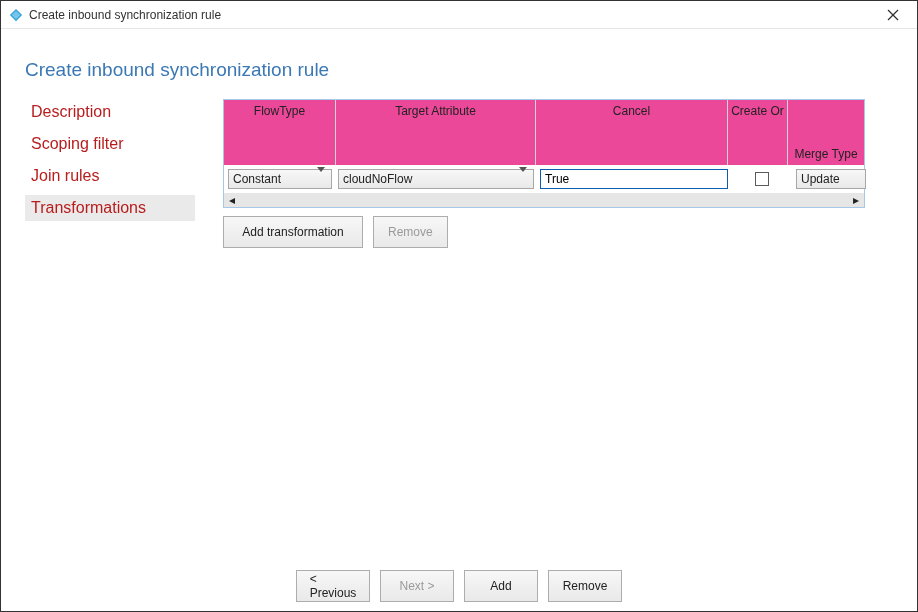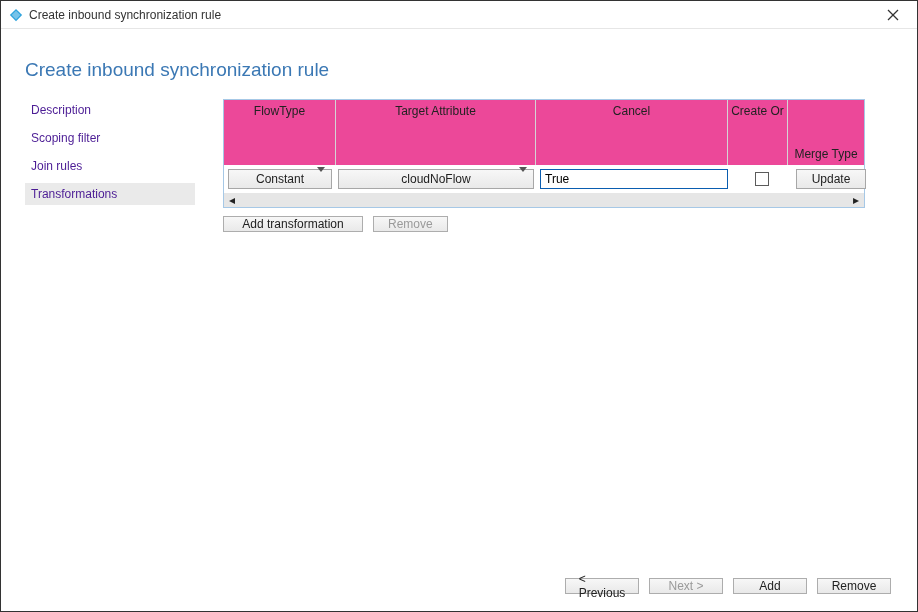--- a/index.html
+++ b/index.html
@@ -25,60 +25,60 @@
       cursor: default;
     }
     
     .content {
       position: absolute; top: 28px; left: 0; right: 0; bottom: 50px;
       padding: 24px 30px 0 24px;
     }
     .page-heading { font-size: 19px; color: #3b78b4; font-weight: 400; margin: 6px 0 18px 0; }
     .cols { display: flex; gap: 28px; }
     .sidebar { flex: 0 0 170px; }
-    .nav-item { padding: 4px 6px; font-size: 12px; color: #4c1d95; cursor: default; margin-bottom: 6px; }
+    .nav-item { padding: 4px 6px; font-size: 16px; color: #b91c1c; cursor: default; margin-bottom: 6px; }
     .nav-item.active { background: #eaeaea; }
     .main { flex: 1; min-width: 0; }
     .section-title { font-size: 14px; font-weight: 400; margin: 0 0 8px 0; }
     
     .grid-wrap { border: 1px solid #a6c8e6; width: 642px; }
     .grid-head { display: flex; background: #ec4899; }
     .grid-head .cell { border-right: 1px solid #d4d4d4; text-align: center; font-size: 12px; padding: 4px 0; }
     .grid-head .cell:last-child { border-right: none; }
     .c-flow  { flex: 0 0 112px; }
     .c-targ  { flex: 0 0 200px; }
     .c-src   { flex: 0 0 192px; }
     .c-apply { flex: 0 0 60px; }
     .c-merge { flex: 0 0 76px; margin-top: 43px; }
     .grid-row { display: flex; align-items: center; padding: 4px; gap: 6px; }
     
     .combo, .textbox {
       height: 20px; border: 1px solid #a7a7a7; background: #fff;
       font-family: inherit; font-size: 12px; padding: 0 4px;
-      display: flex; align-items: center; position: relative; justify-content: center;
+      display: flex; align-items: center; position: relative;
     }
     .combo { background: linear-gradient(#f7f7f7,#e9e9e9); cursor: default; }
     .combo .caret { position: absolute; right: 6px; top: 50%; transform: translateY(-50%); }
     .checkbox { width: 14px; height: 14px; border: 1px solid #5b5b5b; background: #fff; margin: 0 auto; }
     .scrub { height: 14px; background: #e6e6e6; display: flex; align-items: center; justify-content: space-between; padding: 0 3px; }
     .scrub .arrow { width: 10px; height: 10px; display: flex; align-items: center; justify-content: center; }
     
     .row-buttons { display: flex; gap: 10px; margin-top: 8px; }
     .btn {
-      height: 16px; min-width: 60px; padding: 0 14px;
+      height: 32px; min-width: 60px; padding: 0 14px;
       border: 1px solid #adadad; background: linear-gradient(#f7f7f7,#e9e9e9);
       font-family: inherit; font-size: 12px; cursor: default;
       display: inline-flex; align-items: center; justify-content: center;
     }
     .btn.wide { width: 140px; }
     .btn.disabled { color: #9a9a9a; }
     
     .footer {
       position: absolute; left: 0; right: 0; bottom: 0; height: 50px;
-      display: flex; justify-content: flex-end; align-items: center;
+      display: flex; justify-content: center; align-items: center;
       gap: 10px; padding: 0 26px;
     }
     .footer .btn { width: 74px; }
     .caret-down { width: 0; height: 0; border-left: 4px solid transparent; border-right: 4px solid transparent; border-top: 5px solid #555; }
     .textbox input { border: none; outline: none; width: 100%; height: 100%; font-family: inherit; font-size: 12px; background: transparent; padding: 0; }
   </style>
 </head>
 <body>
 
 <div class="titlebar">

